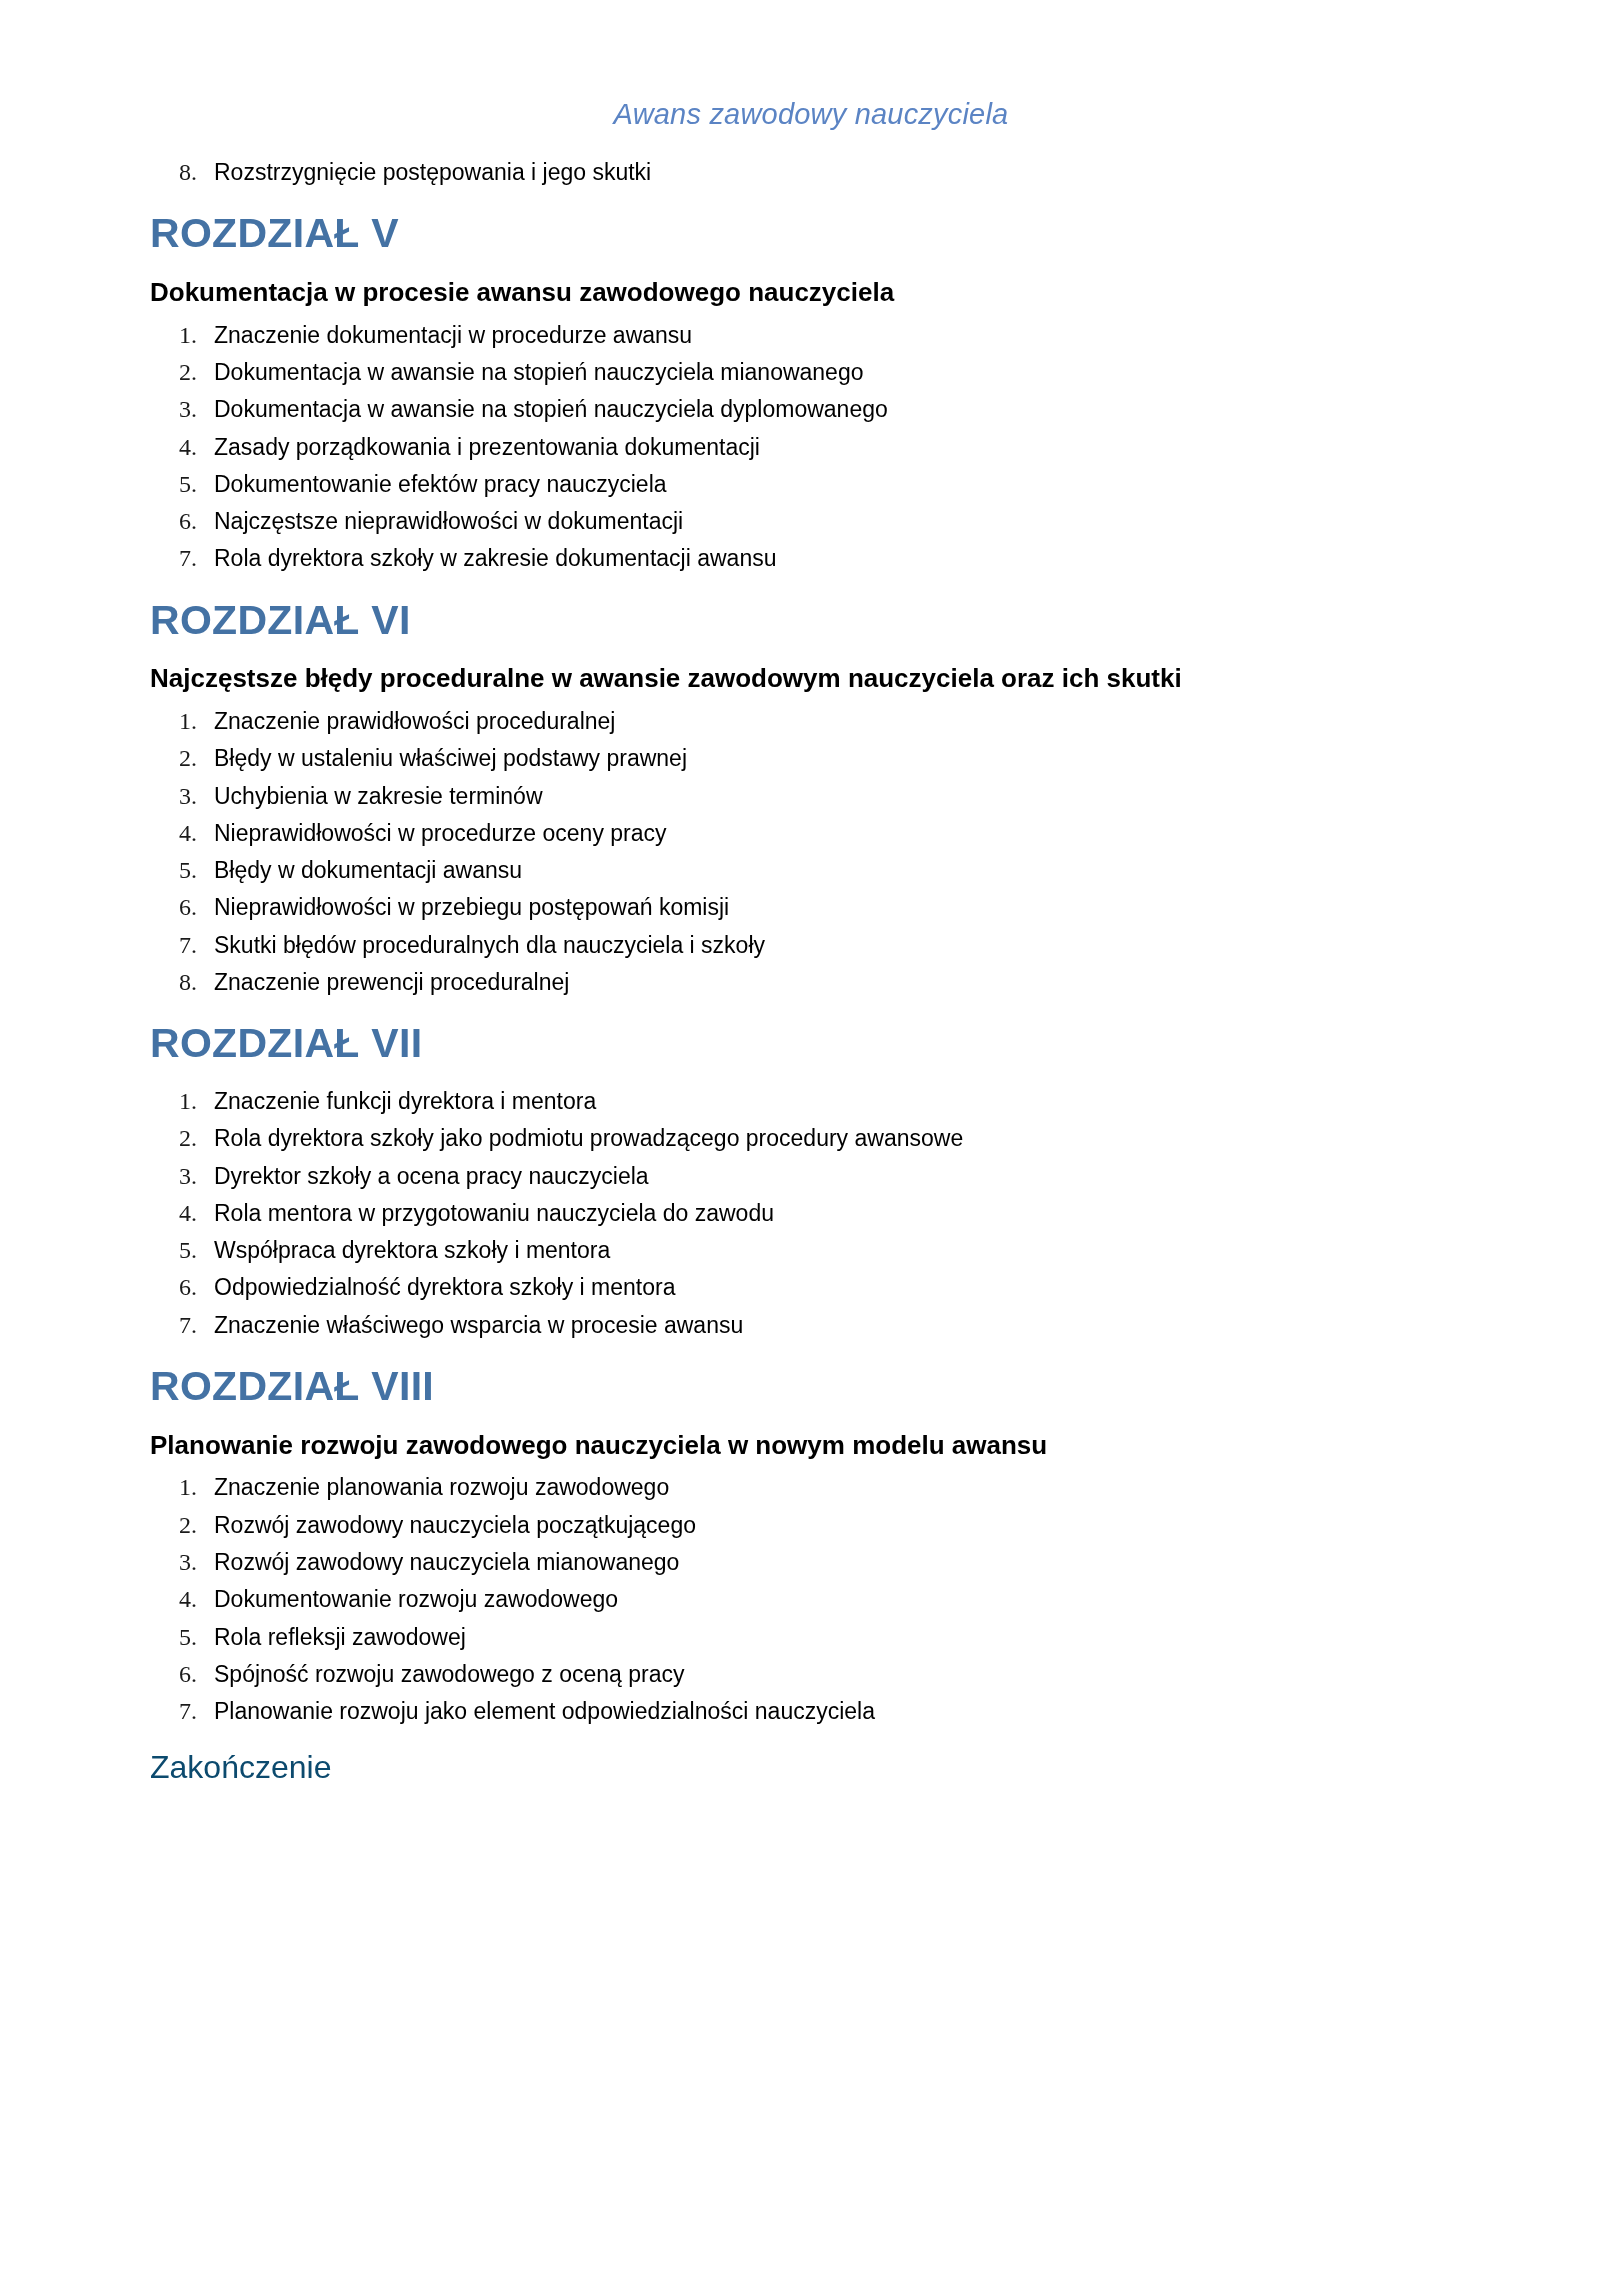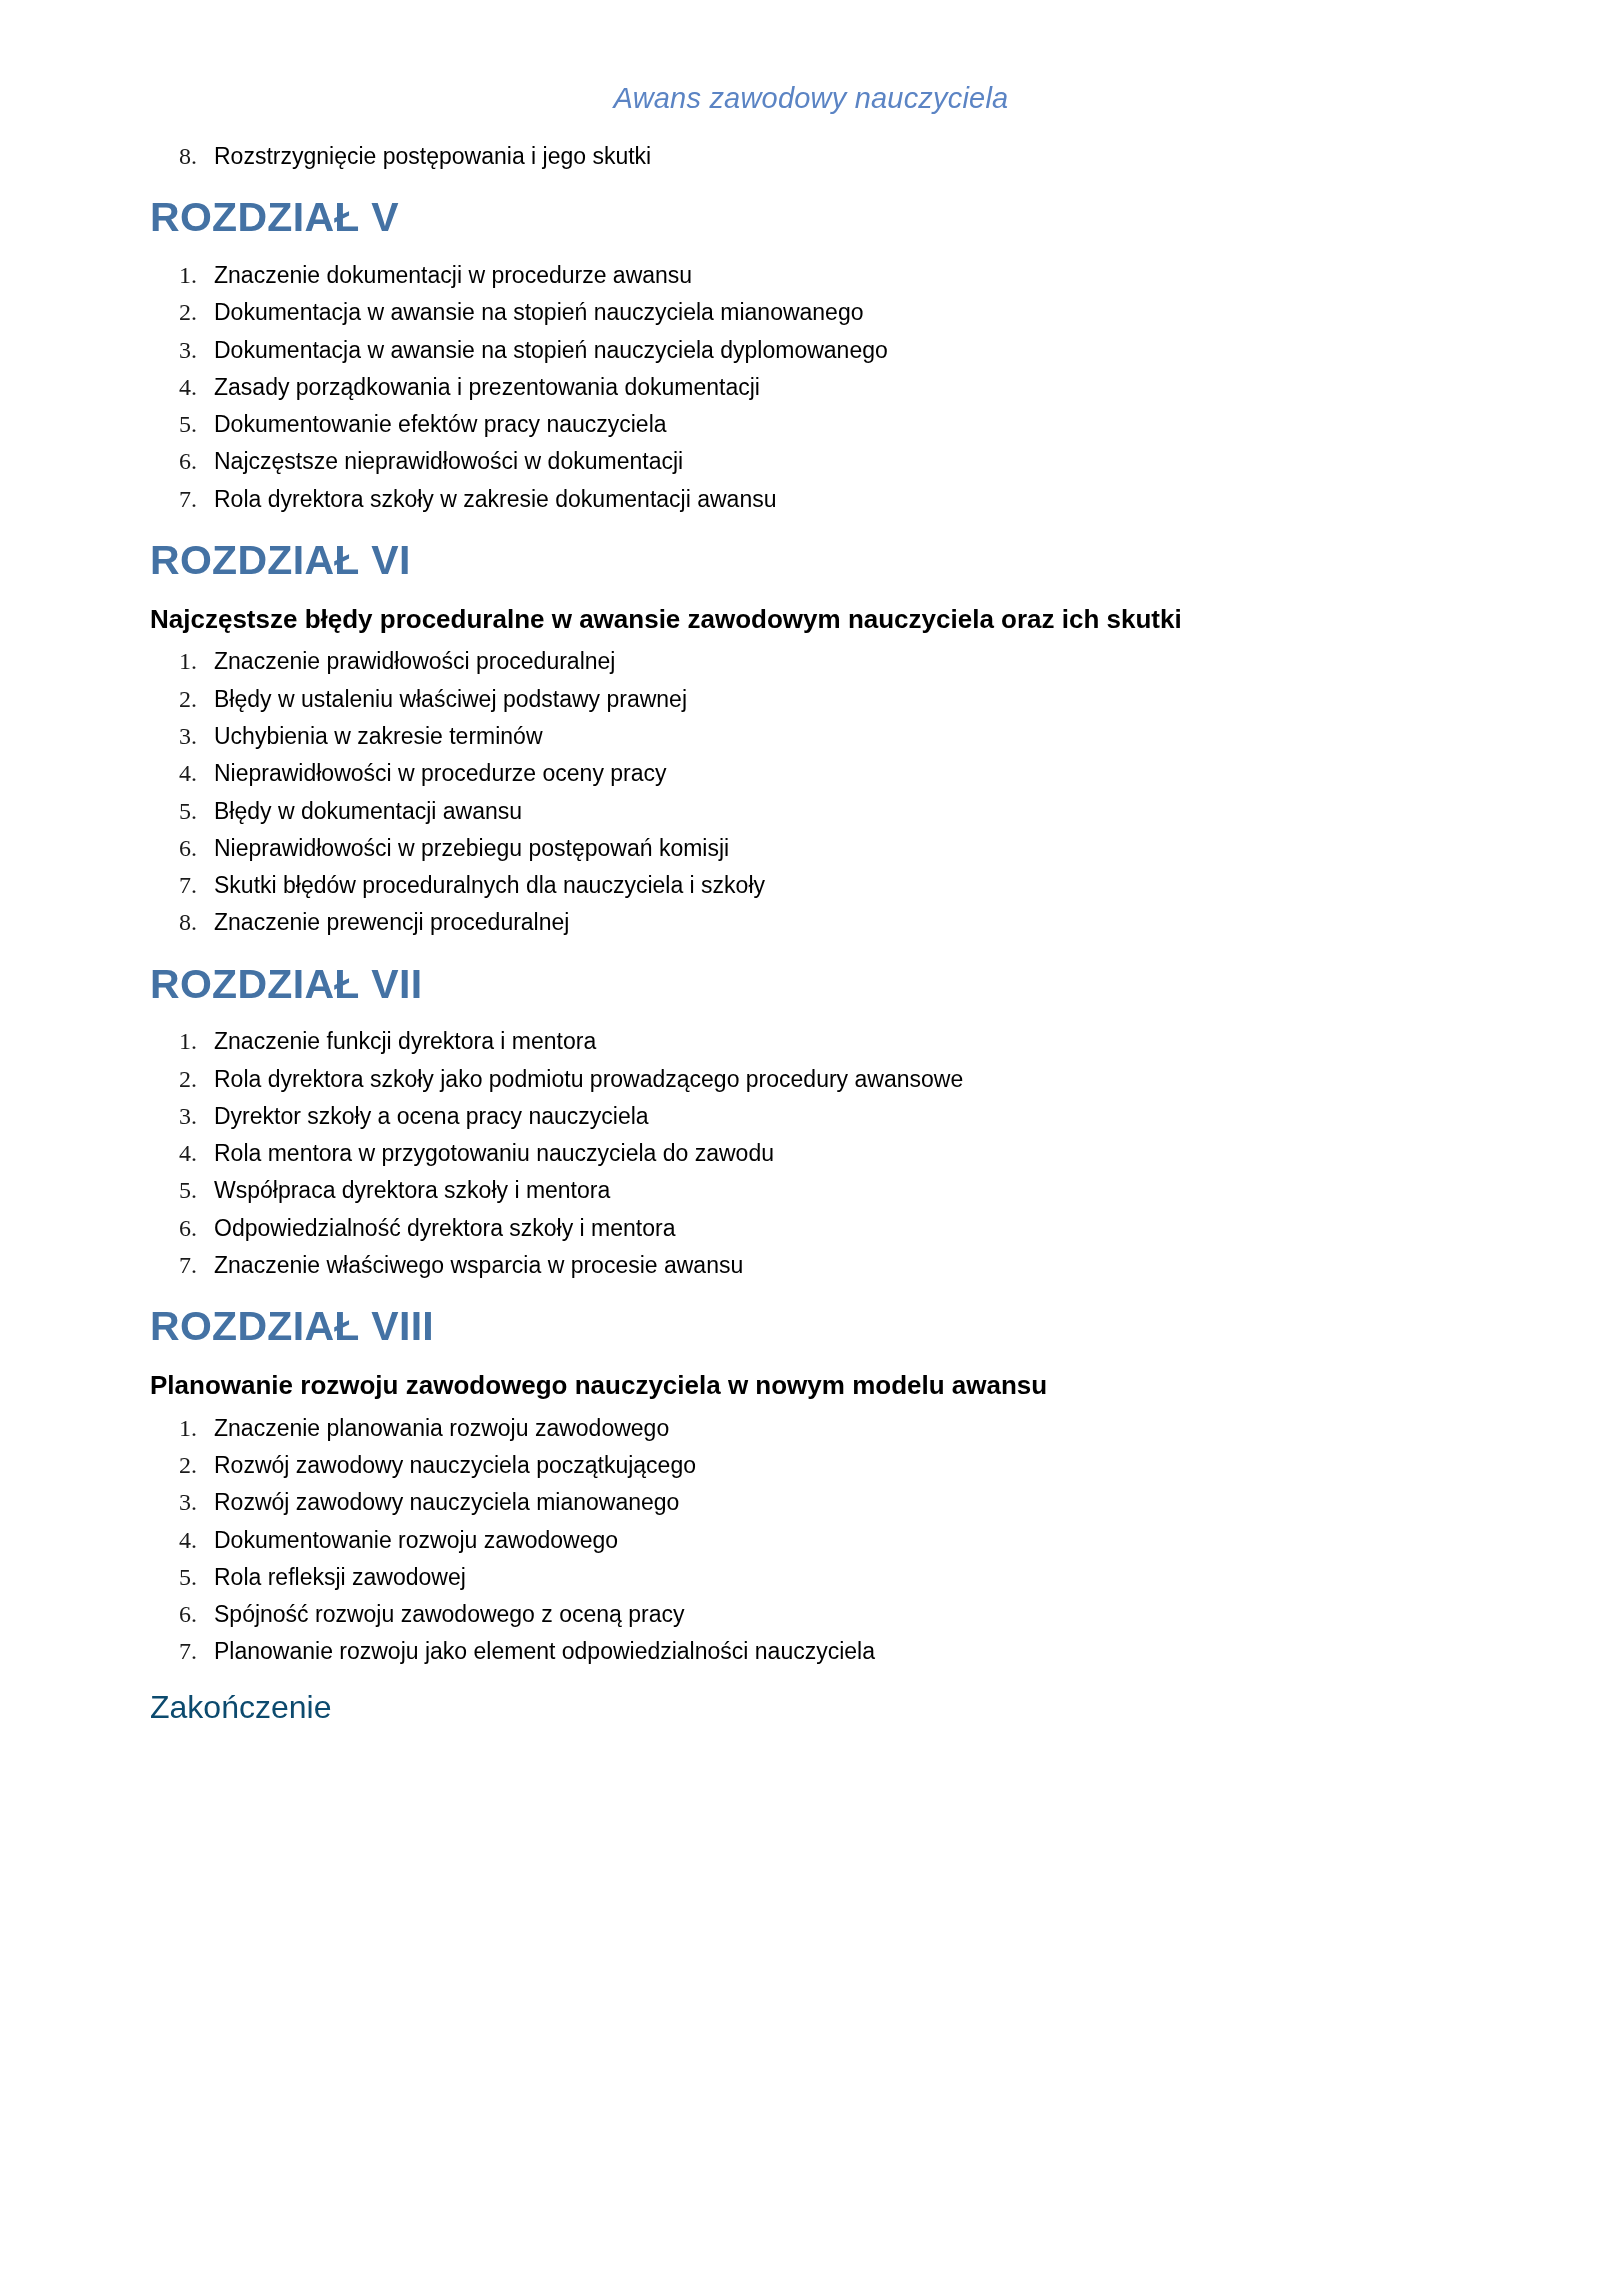--- a/index.html
+++ b/index.html
@@ -9,21 +9,21 @@
     background: #ffffff;
   }
   body {
     font-family: "Liberation Sans", sans-serif;
     color: #000000;
   }
   .page {
     position: relative;
     width: 1622px;
     height: 2152px;
-    margin: 0 auto;
+    margin: 16px auto;
     background: #ffffff;
     box-sizing: border-box;
     overflow: hidden;
     border-radius: 24px;
   }
 
   
   .doc-header {
     position: absolute;
     top: 82px;
@@ -135,20 +135,21 @@
   <div class="content">
 
     <ol class="num-list orphan-list">
       <li>
         <span class="num">8.</span>
         <span class="txt">Rozstrzygnięcie postępowania i jego skutki</span>
       </li>
     </ol>
 
     <h2 class="chapter-title">ROZDZIAŁ V</h2>
+    <p class="chapter-subtitle">Dokumentacja w procesie awansu zawodowego nauczyciela</p>
     <ol class="num-list">
       <li>
         <span class="num">1.</span>
         <span class="txt">Znaczenie dokumentacji w procedurze awansu</span>
       </li>
       <li>
         <span class="num">2.</span>
         <span class="txt">Dokumentacja w awansie na stopień nauczyciela mianowanego</span>
       </li>
       <li>

